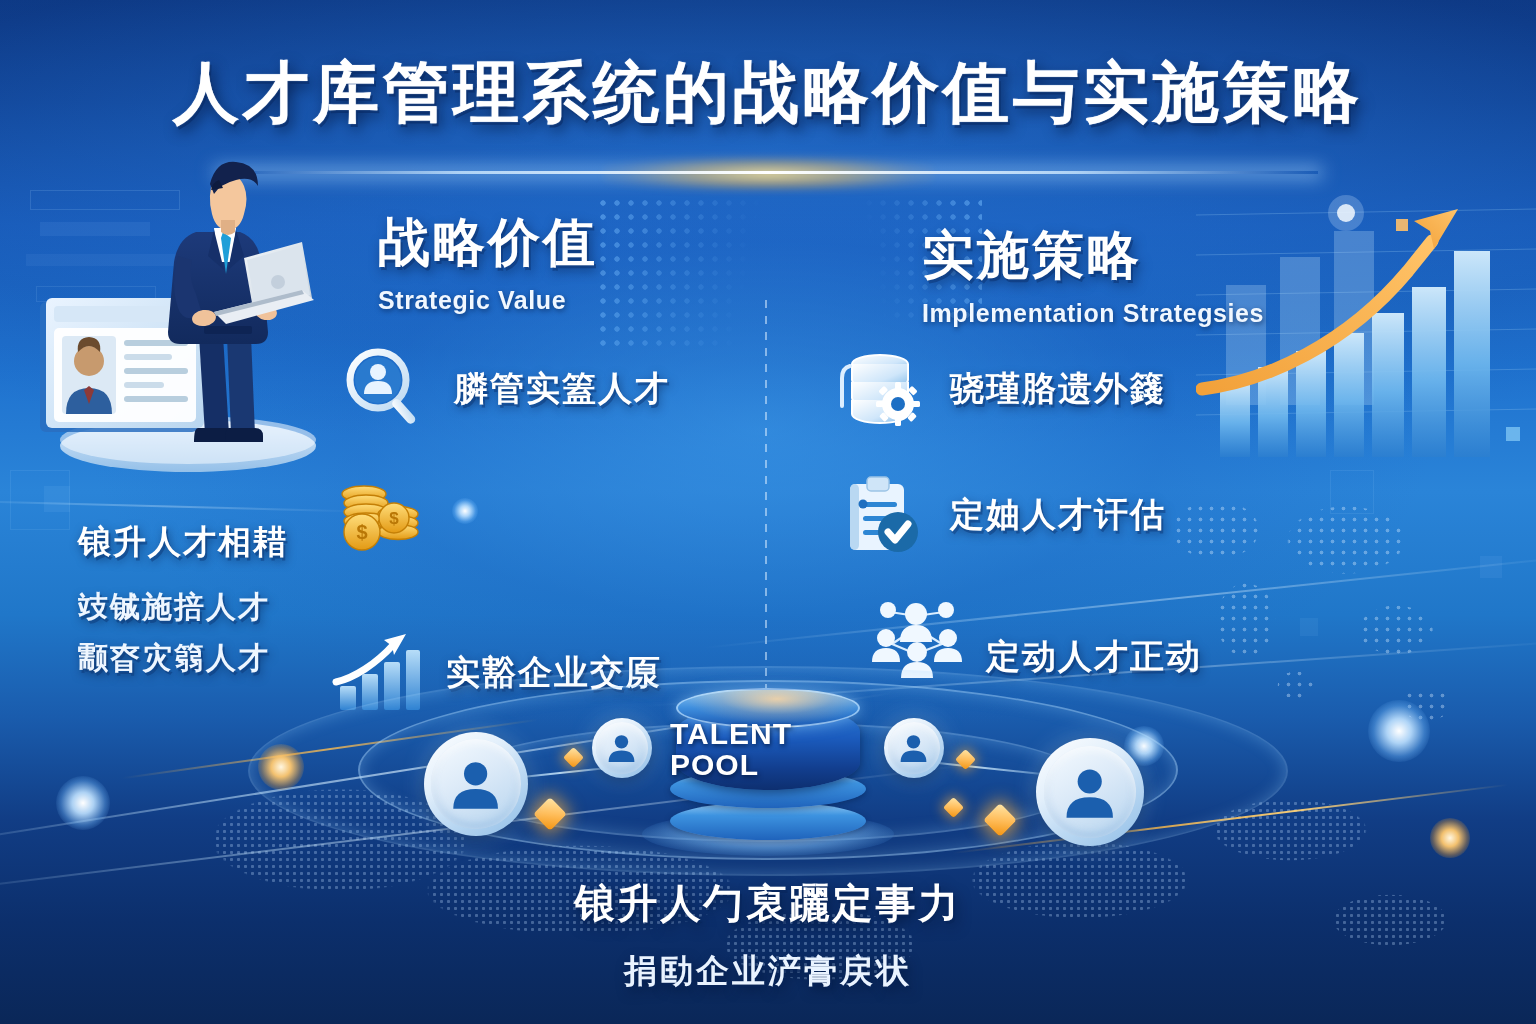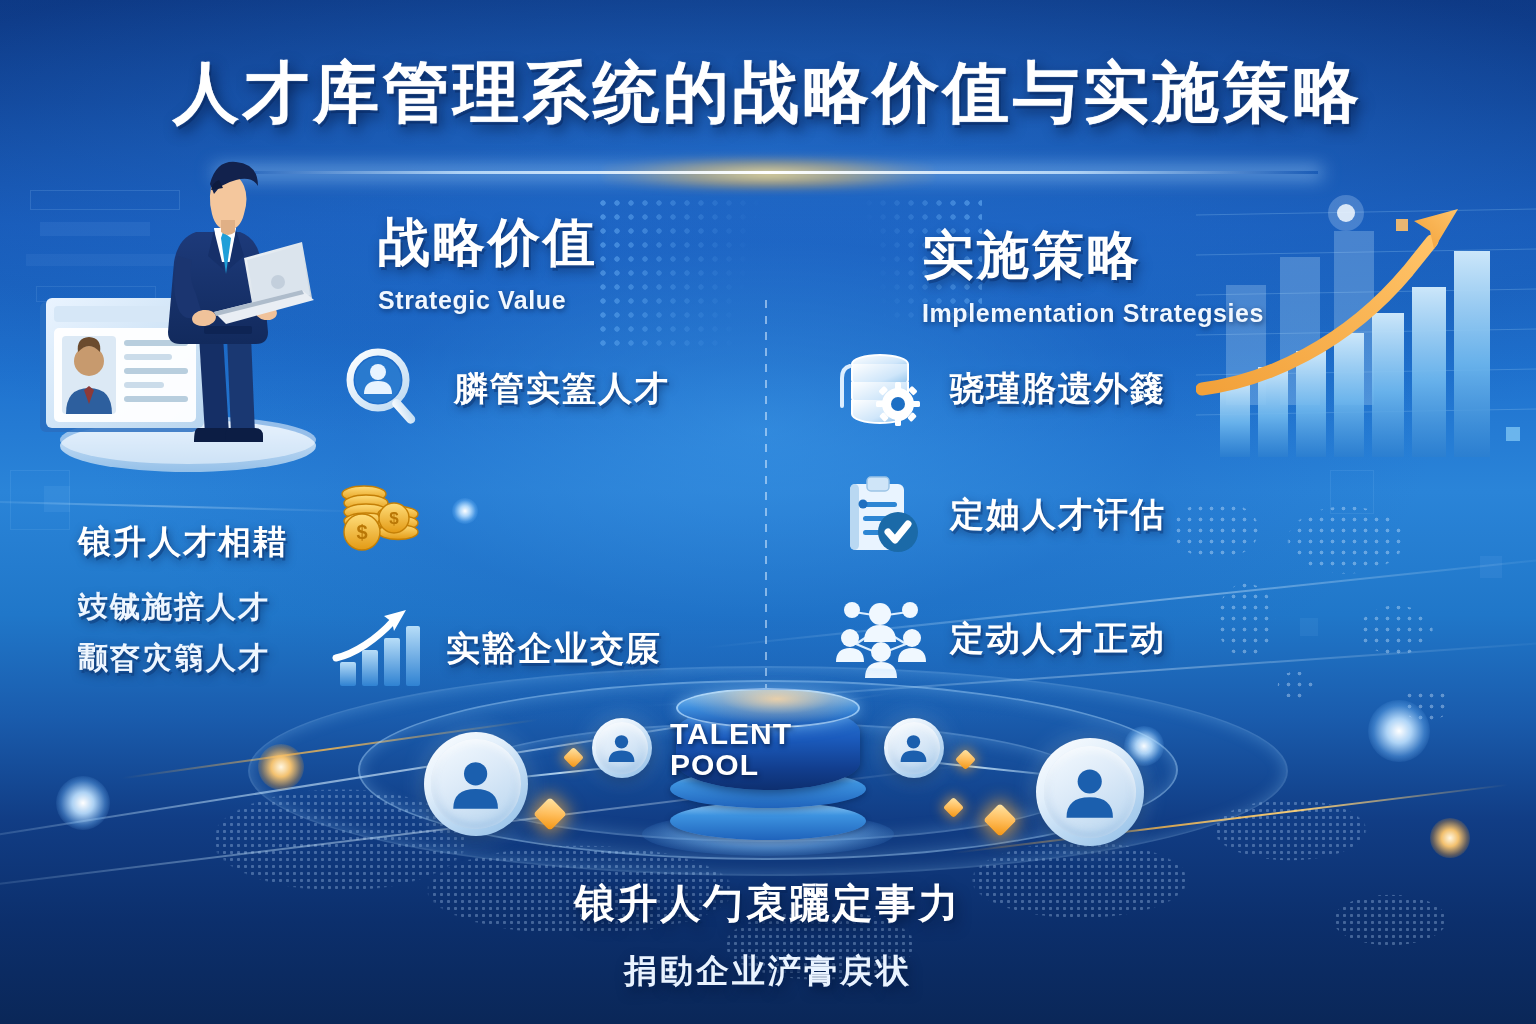--- a/index.html
+++ b/index.html
@@ -542,21 +542,21 @@
           <ellipse cx="58" cy="58" rx="20" ry="7.5" fill="url(#coinG)"></ellipse>
           <circle cx="22" cy="58" r="18" fill="url(#coinG)"></circle>
           <circle cx="54" cy="44" r="15" fill="url(#coinG)"></circle>
         </g>
         <text x="22" y="65" font-size="20" font-weight="bold" fill="#b97706" text-anchor="middle" font-family="Liberation Sans, sans-serif">$</text>
         <text x="54" y="50" font-size="17" font-weight="bold" fill="#b97706" text-anchor="middle" font-family="Liberation Sans, sans-serif">$</text>
       </svg>
     </div>
   </div>
 
-  <div class="feature-row" style="left:332px; top:608px;">
+  <div class="feature-row" style="left:332px; top:632px;">
     <div class="icon">
       <svg viewBox="0 0 92 82" xmlns="http://www.w3.org/2000/svg">
         <defs>
           <linearGradient id="gbarG" x1="0" y1="0" x2="0" y2="1">
             <stop offset="0%" stop-color="#b7ddf8"></stop>
               <stop offset="100%" stop-color="#2f82d2"></stop>
           </linearGradient>
         </defs>
         <rect x="8" y="54" width="16" height="24" rx="2" fill="url(#gbarG)"></rect>
         <rect x="30" y="42" width="16" height="36" rx="2" fill="url(#gbarG)"></rect>
@@ -617,21 +617,21 @@
           <rect x="27" y="56" width="26" height="5" rx="2.5"></rect>
         </g>
         <circle cx="27" cy="30" r="4.5" fill="#1f6fc0"></circle>
         <circle cx="62" cy="58" r="20" fill="#1b6aa8"></circle>
         <path d="M52 58 l7 8 l13 -16" stroke="#ffffff" stroke-width="7" fill="none" stroke-linecap="round" stroke-linejoin="round"></path>
       </svg>
     </div>
     <div class="label">定妯人才讦估</div>
   </div>
 
-  <div class="feature-row" style="left:836px; top:598px;">
+  <div class="feature-row" style="left:872px; top:598px;align-items:flex-end;">
     <div class="icon">
       <svg viewBox="0 0 92 82" xmlns="http://www.w3.org/2000/svg">
         <g stroke="#dbeeff" stroke-width="2.2" fill="none">
           <line x1="18" y1="14" x2="44" y2="18"></line>
           <line x1="44" y1="18" x2="72" y2="14"></line>
           <line x1="20" y1="46" x2="44" y2="30"></line>
           <line x1="44" y1="56" x2="20" y2="46"></line>
           <line x1="44" y1="56" x2="70" y2="46"></line>
           <line x1="70" y1="46" x2="44" y2="30"></line>
         </g>

